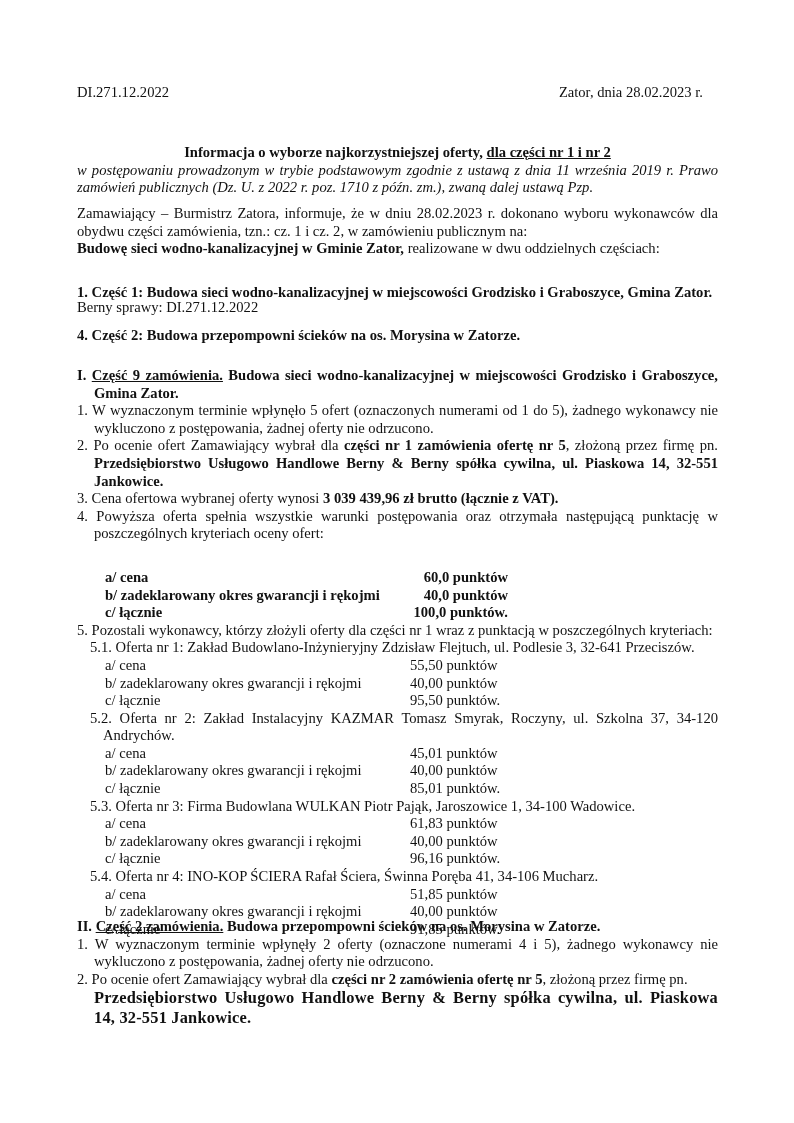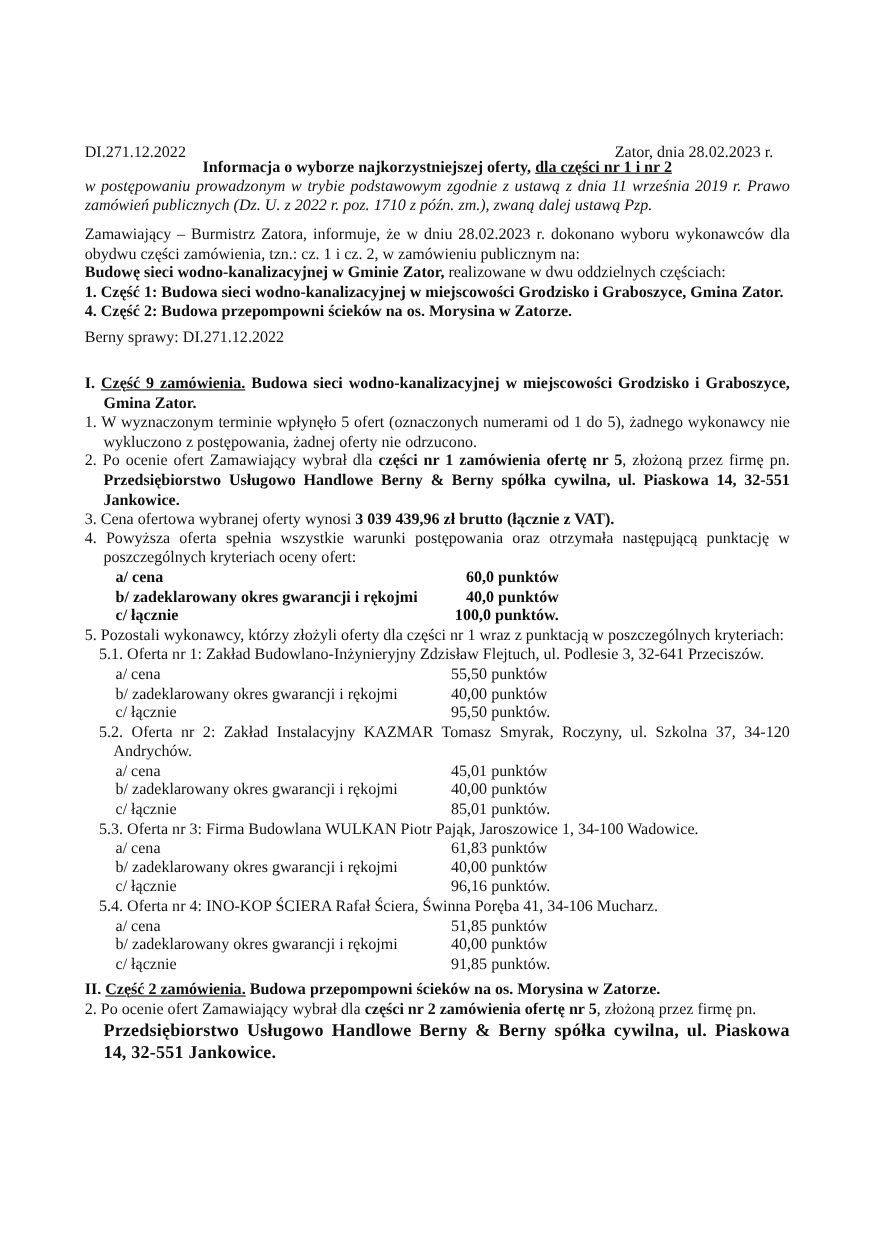--- a/index.html
+++ b/index.html
@@ -1,27 +1,27 @@
 <!DOCTYPE html>
 <html><head>
 <meta charset="utf-8">
 <style>
   html, body { margin: 0; padding: 0; background: #ffffff; }
   body { width: 794px; height: 1123px; position: relative; overflow: hidden;
          font-family: "Liberation Serif", "DejaVu Serif", serif; color: #111; font-size: 14.6px; line-height: 17.6px; }
-  .hdr { position: absolute; top: 84px; left: 77px; width: 641px; height: 18px; margin-top: 47px; }
+  .hdr { position: absolute; top: 84px; left: 77px; width: 641px; height: 18px; }
   .hdr .left { position: absolute; left: 0; top: 0; }
   .hdr .right { position: absolute; right: 15px; top: 0; }
   .title-block { position: absolute; top: 144px; left: 77px; width: 641px; }
   .title { text-align: center; font-weight: bold; }
   .u { text-decoration: underline; }
   .it { font-style: italic; text-align: justify; text-align-last: left; }
   .intro { position: absolute; top: 205px; left: 77px; width: 641px; }
   .just { text-align: justify; text-align-last: left; }
-  .b { font-weight: bold; }
+  .b { font-weight: bold; margin-top: 26px; }
   .znak { position: absolute; top: 299px; left: 77px; }
   .sec1 { position: absolute; top: 341px; left: 77px; width: 641px; }
   .sec2 { position: absolute; top: 892px; left: 77px; width: 641px; }
   .hang { padding-left: 17px; text-indent: -17px; }
   .hang2 { padding-left: 26px; text-indent: -13px; }
   .crit { display: flex; padding-left: 28px; }
   .crit .lab { width: 305px; }
   .crit.sel { padding-left: 28px; }
   .crit.sel .lab { width: 303px; }
   .crit.sel .val { width: 100px; text-align: right; }
@@ -129,15 +129,16 @@
       </div>
     <div class="crit sub">
         <span class="lab">c/ łącznie</span>
         <span>91,85 punktów.</span>
       </div>
   </div>
 </div>
 
 <div class="sec2">
   <div class="b"><span>II. </span><span class="u">Część 2 zamówienia.</span><span> Budowa przepompowni ścieków na os. Morysina w Zatorze.</span></div>
+  <div class="hang just">1. W wyznaczonym terminie wpłynęły 2 oferty (oznaczone numerami 4 i 5), żadnego wykonawcy nie wykluczono z postępowania, żadnej oferty nie odrzucono.</div>
   <div class="hang just"><span>2. Po ocenie ofert Zamawiający  wybrał dla </span><span class="b">części nr 2 zamówienia ofertę nr 5</span><span>, złożoną przez firmę pn.</span></div>
   <div class="big">Przedsiębiorstwo Usługowo Handlowe Berny &amp; Berny spółka cywilna, ul. Piaskowa 14, 32-551 Jankowice.</div>
 </div>
 
 </body></html>

